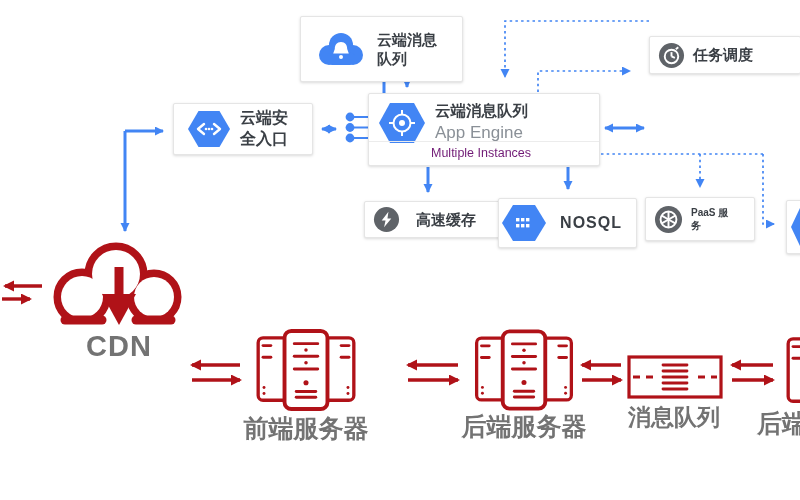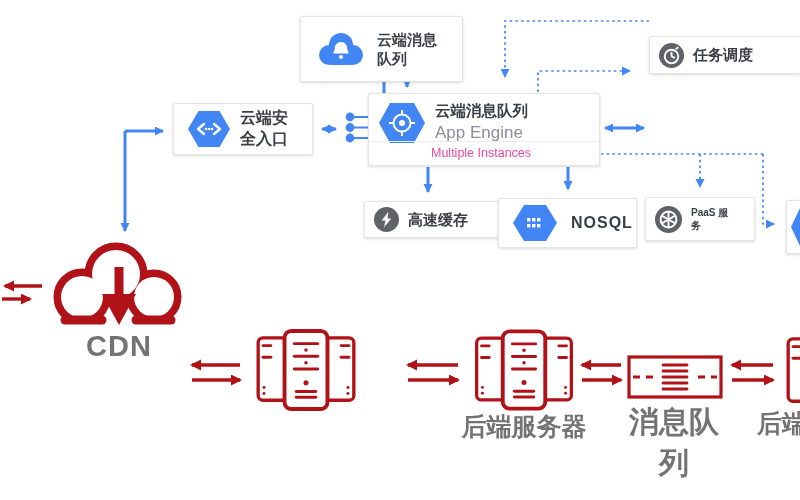--- a/index.html
+++ b/index.html
@@ -6,21 +6,21 @@
   .canvas { position:relative; width:800px; height:500px; background:#ffffff; overflow:hidden;
             font-family:"Liberation Sans", sans-serif; }
   svg.layer { position:absolute; left:0; top:0; width:800px; height:500px; }
   .node { position:absolute; background:#fff; border:1px solid #e5e5e5; border-radius:2px;
           box-shadow:0 1px 3px rgba(0,0,0,.15); display:flex; align-items:center;
           gap:10px; padding:0 14px; box-sizing:border-box; }
   .node .lbl { font-size:15px; font-weight:600; color:#3a3f45; line-height:1.3; }
   .dashedbox { position:absolute; border:2px dashed #4285f4; border-radius:2px; box-sizing:border-box; background:transparent; }
   .ae-title { font-size:15.5px; font-weight:700; color:#3a3f45; line-height:1.2; }
   .ae-sub   { font-size:17px; color:#8a9097; margin-top:2px; }
-  .ae-note  { position:absolute; left:62px; top:52px; font-size:12.5px; color:#ec4899; }
+  .ae-note  { position:absolute; left:62px; top:52px; font-size:12.5px; color:#701a75; }
   .ae-div   { position:absolute; left:0; right:0; top:47px; border-top:1px solid #ececec; }
   .redlbl { position:absolute; color:#737373; font-weight:700; text-align:center; }
   .icon { flex:0 0 auto; display:block; }
 </style>
 </head>
 <body>
 
 <div class="canvas">
 
   <svg class="layer" viewBox="0 0 800 500">
@@ -130,29 +130,29 @@
     </svg>
     <div style="min-width:0;">
       <div class="ae-title">云端消息队列</div>
       <div class="ae-sub">App Engine</div>
     </div>
     <div class="ae-div"></div>
     <div class="ae-note">Multiple Instances</div>
   </div>
 
 
-  <div class="node" style="left:364px; top:201px; width:143px; height:37px; gap:8px; padding:0 8px;">
+  <div class="node" style="left:364px; top:201px; width:143px; height:37px; gap:16px; padding:0 8px;">
     <svg class="icon" width="27" height="27" viewBox="0 0 28 28">
       <circle cx="14" cy="14" r="13" fill="#5f6368"></circle>
       <polygon points="16,6 9,15 13,15 11.5,22 19,13 15,13" fill="#fff"></polygon>
     </svg>
     <div class="lbl">高速缓存</div>
   </div>
 
-  <div class="node" style="left:498px; top:198px; width:139px; height:50px; gap:14px;">
+  <div class="node" style="left:498px; top:198px; width:139px; height:50px; gap:14px;justify-content:flex-end;">
     <svg class="icon" width="44" height="36" viewBox="0 0 44 36">
       <polygon points="0,18 11,0 33,0 44,18 33,36 11,36" fill="#4285f4"></polygon>
       <g fill="#fff">
         <rect x="14" y="13" width="3.4" height="3.4"></rect>
           <rect x="19" y="13" width="3.4" height="3.4"></rect>
           <rect x="24" y="13" width="3.4" height="3.4"></rect>
         <rect x="14" y="19" width="3.4" height="3.4"></rect>
           <rect x="19" y="19" width="3.4" height="3.4"></rect>
           <rect x="24" y="19" width="3.4" height="3.4"></rect>
       </g>
@@ -223,20 +223,21 @@
     <g fill="#b01218">
       <circle cx="60" cy="21.5" r="1.8"></circle>
         <circle cx="60" cy="34.5" r="1.8"></circle>
         <circle cx="60" cy="55" r="2.6"></circle>
       <circle cx="17" cy="60" r="1.5"></circle>
         <circle cx="17" cy="66" r="1.5"></circle>
         <circle cx="103" cy="60" r="1.5"></circle>
         <circle cx="103" cy="66" r="1.5"></circle>
     </g>
   </svg>
+  <div class="redlbl" style="left:230px; top:412px; width:152px; font-size:25px;">前端服务器</div>
 
   <svg style="position:absolute; left:466px; top:329px;" width="116" height="82" viewBox="0 0 120 84">
     <g fill="#fff" stroke="#b01218">
       <rect x="11" y="9" width="30" height="64" rx="5" stroke-width="3.4"></rect>
       <rect x="79" y="9" width="30" height="64" rx="5" stroke-width="3.4"></rect>
       <rect x="38" y="2" width="44" height="80" rx="7" stroke-width="4"></rect>
     </g>
     <g stroke="#b01218" stroke-width="3" stroke-linecap="round">
       <line x1="48" y1="15" x2="72" y2="15"></line>
         <line x1="48" y1="28" x2="72" y2="28"></line>
@@ -265,21 +266,21 @@
     <line x1="6" y1="22" x2="90" y2="22" stroke="#b01218" stroke-width="3" stroke-dasharray="7 6"></line>
     <rect x="30" y="6" width="36" height="32" fill="#fff"></rect>
     <g stroke="#b01218" stroke-width="2.8" stroke-linecap="round">
       <line x1="36" y1="10" x2="60" y2="10"></line>
         <line x1="36" y1="16" x2="60" y2="16"></line>
       <line x1="36" y1="22" x2="60" y2="22"></line>
         <line x1="36" y1="28" x2="60" y2="28"></line>
         <line x1="36" y1="34" x2="60" y2="34"></line>
     </g>
   </svg>
-  <div class="redlbl" style="left:619px; top:402px; width:110px; font-size:30px;text-align:center;">消息队列</div>
+  <div class="redlbl" style="left:619px; top:402px; width:110px; font-size:23px;text-align:center;">消息队列</div>
 
   <svg style="position:absolute; left:777px; top:330px;" width="118" height="82" viewBox="0 0 120 84">
     <g fill="#fff" stroke="#b01218">
       <rect x="11" y="9" width="30" height="64" rx="5" stroke-width="3.4"></rect>
       <rect x="38" y="2" width="44" height="80" rx="7" stroke-width="4"></rect>
     </g>
     <g stroke="#b01218" stroke-width="3" stroke-linecap="round">
       <line x1="48" y1="15" x2="72" y2="15"></line>
         <line x1="48" y1="28" x2="72" y2="28"></line>
         <line x1="48" y1="41" x2="72" y2="41"></line>

